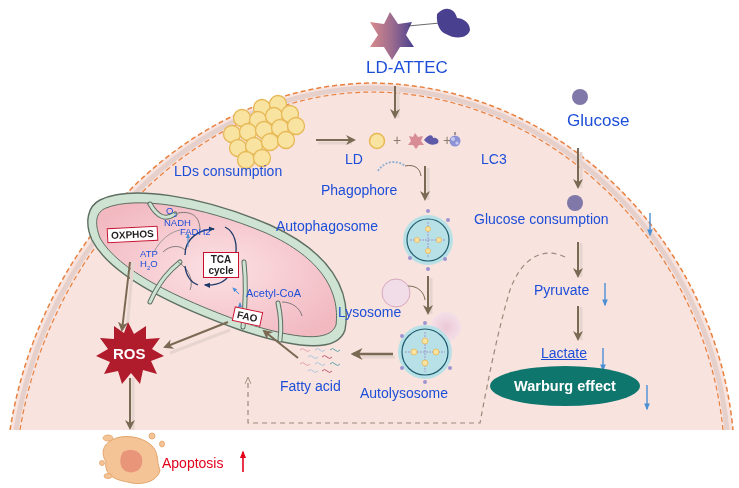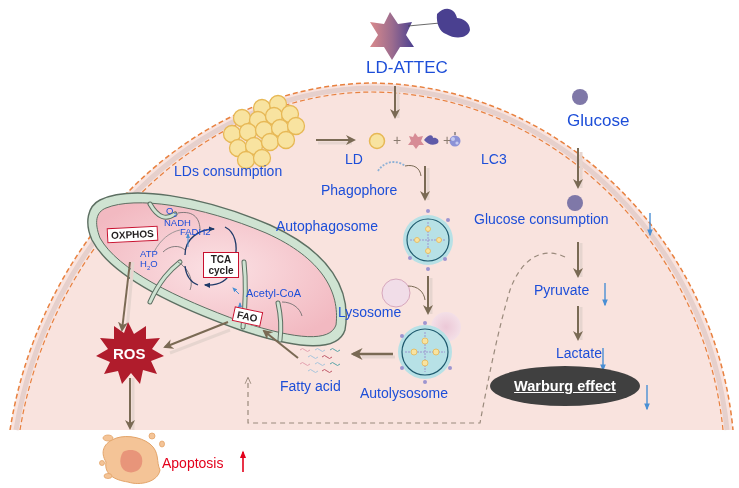--- a/index.html
+++ b/index.html
@@ -9,22 +9,22 @@
   .lbl { position: absolute; color: #1d4ed8; white-space: nowrap; line-height: 1; }
   .lbl-lg { font-size: 15.5px; }
   .lbl-md { font-size: 14px; }
   .lbl-sm { font-size: 11px; }
   .lbl-xs { font-size: 9.5px; }
   .boxed { position: absolute; border: 1.6px solid #c8102e; background: #fff;
            font-weight: bold; font-size: 10px; color: #231f20; padding: 1px 3px;
            line-height: 1.1; text-align: center; }
   .ros { position: absolute; color: #fff; font-weight: bold; font-size: 15px; }
   .warburg { position: absolute; left: 490px; top: 366px; width: 150px; height: 40px;
-             border-radius: 50%; background: #404040; color: #fff; font-weight: bold;
-             font-size: 14.5px; display: flex; align-items: center; justify-content: center; text-decoration: underline; }
+             border-radius: 50%; background: #0f766e; color: #fff; font-weight: bold;
+             font-size: 14.5px; display: flex; align-items: center; justify-content: center; }
   .apop { position: absolute; color: #e3001b; font-size: 14px; }
 </style>
 </head>
 <body>
 
 <svg id="diagram" viewBox="0 0 739 488" xmlns="http://www.w3.org/2000/svg">
   <defs>
     <marker id="ah" viewBox="0 0 10 10" refX="8" refY="5" markerWidth="5" markerHeight="5" orient="auto-start-reverse">
       <path d="M0,0 L10,5 L0,10 L3,5 z" fill="#7a6a54"></path>
     </marker>
@@ -239,21 +239,21 @@
 <div class="lbl lbl-md" style="left:481px; top:152px;">LC3</div>
 <div class="lbl lbl-md" style="left:321px; top:183px;">Phagophore</div>
 <div class="lbl lbl-md" style="left:276px; top:219px;">Autophagosome</div>
 <div class="lbl lbl-md" style="left:338px; top:305px;">Lysosome</div>
 <div class="lbl lbl-md" style="left:360px; top:386px;">Autolysosome</div>
 <div class="lbl lbl-md" style="left:280px; top:379px;">Fatty acid</div>
 
 <div class="lbl lbl-lg" style="left:567px; top:112px; font-size:17px;">Glucose</div>
 <div class="lbl lbl-md" style="left:474px; top:212px;">Glucose consumption</div>
 <div class="lbl lbl-md" style="left:534px; top:283px;">Pyruvate</div>
-<div class="lbl lbl-md" style="left:556px; top:346px;">Lactate</div>
+<div class="lbl lbl-md" style="left:541px; top:346px;text-decoration:underline;">Lactate</div>
 <div class="warburg">Warburg effect</div>
 
 <div class="ros" style="left:113px; top:345px;text-align:right;">ROS</div>
 <div class="apop" style="left:162px; top:455px;">Apoptosis</div>
 
 <div class="boxed" style="left:107px; top:227px; transform:rotate(-3deg);">OXPHOS</div>
 <div class="boxed" style="left:203px; top:252px; width:28px; font-size:10px;">
   <div>TCA</div>
   <div>cycle</div>
 </div>

